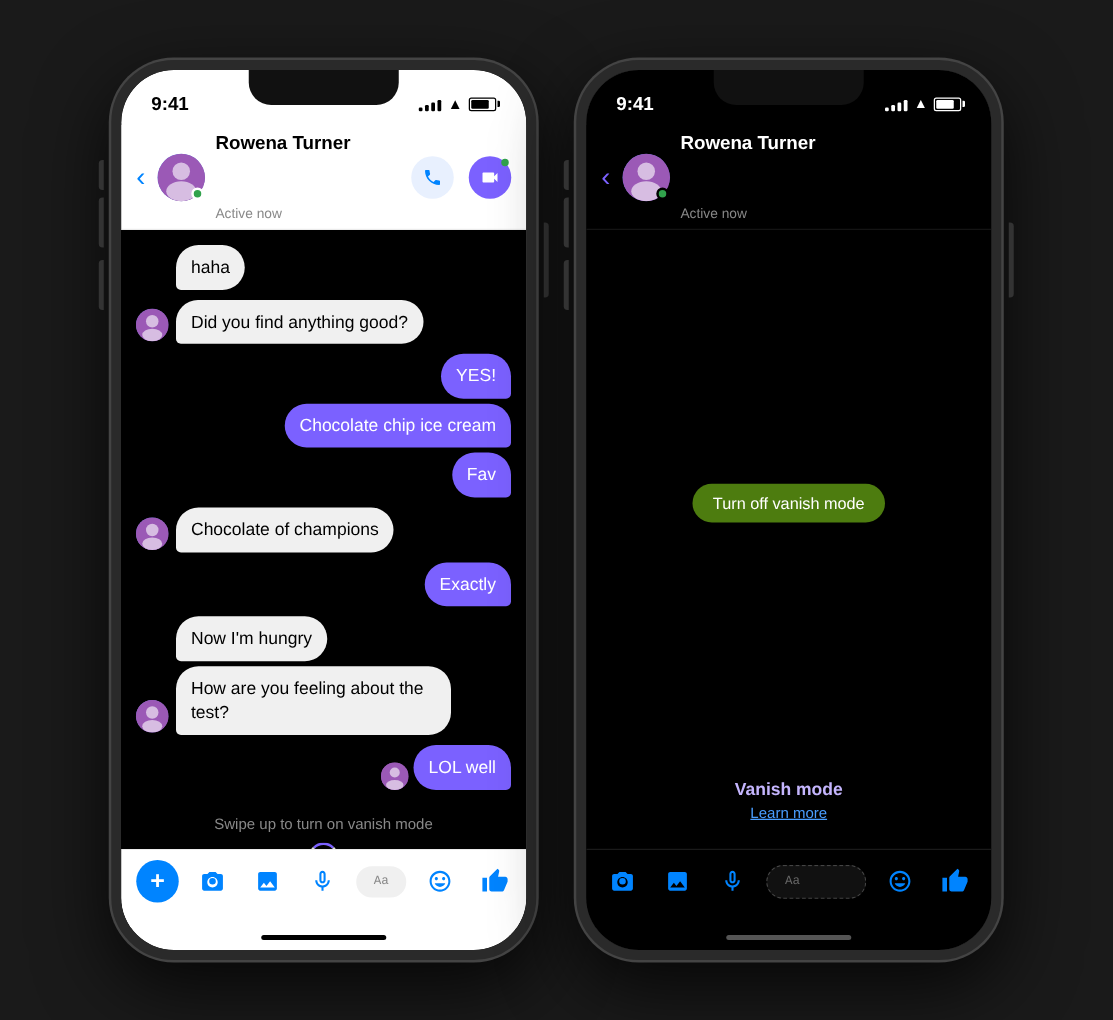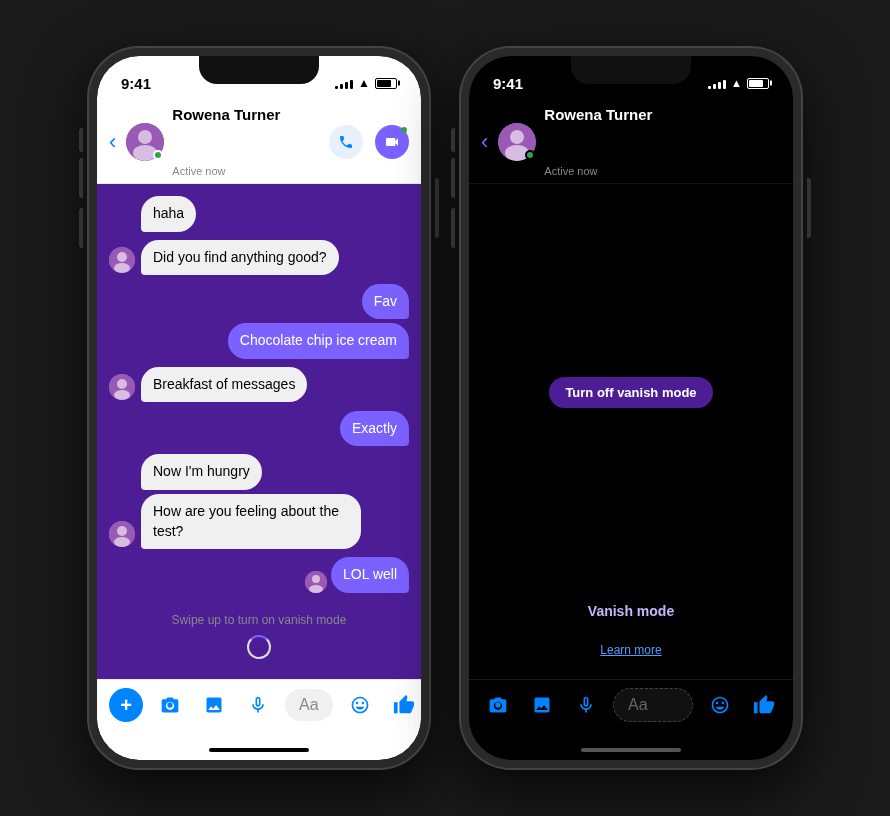--- a/index.html
+++ b/index.html
@@ -260,21 +260,21 @@
     
     .messages-area {
       flex: 1;
       overflow-y: auto;
       padding: 12px 12px;
       display: flex;
       flex-direction: column;
       gap: 4px;
     }
 
-    .light-phone .messages-area { background: #4c1d95; }
+    .light-phone .messages-area { background: #000000; }
     .dark-phone .messages-area { background: #000; }
 
     .message-row {
       display: flex;
       align-items: flex-end;
       gap: 6px;
     }
 
     .message-row.sent {
       flex-direction: row-reverse;
@@ -388,49 +388,50 @@
       color: #0084ff;
     }
 
     .dark-phone .toolbar-btn.icon-btn { color: #0084ff; }
 
     .message-input {
       flex: 1;
       background: #f0f0f0;
       border-radius: 20px;
       padding: 7px 14px;
-      font-size: 16px;
+      font-size: 10px;
       color: #888;
       border: none;
       outline: none;
+      font-family: Liberation Mono, monospace;
     }
 
     .dark-phone .message-input {
       background: #1a1a1a;
       border: 1.5px dashed #444;
       color: #888;
     }
 
     .toolbar-btn.thumb-blue {
       color: #0084ff;
       font-size: 22px;
     }
 
     
     .dark-phone .messages-area {
       justify-content: center;
     }
 
     .vanish-mode-pill {
-      background: #4c1d95;
+      background: #4d7c0f;
       color: #fff;
       padding: 8px 16px;
       border-radius: 20px;
       font-size: 13px;
-      font-weight: 700;
+      font-weight: 400;
       align-self: center;
       margin: 20px auto;
     }
 
     .vanish-info {
       display: flex;
       flex-direction: column;
       align-items: center;
       gap: 4px;
       padding: 10px;
@@ -446,21 +447,20 @@
     .vanish-info-desc {
       font-size: 12px;
       color: #888;
     }
 
     .vanish-info-link {
       font-size: 12px;
       color: #4a9eff;
       text-decoration: underline;
       cursor: pointer;
-      margin-top: 20px;
     }
 
     .dark-msg-spacer {
       flex: 1;
     }
 
     
     .side-button-right {
       position: absolute;
       right: -10px;
@@ -566,40 +566,43 @@
               <circle cx="13" cy="13" r="13" fill="#9b59b6"></circle>
               <circle cx="13" cy="10" r="5" fill="#d7bde2"></circle>
               <ellipse cx="13" cy="21" rx="8" ry="5" fill="#d7bde2"></ellipse>
             </svg>
           </div>
           <div class="bubble received-bubble">Did you find anything good?</div>
         </div>
 
         <div class="spacer-row"></div>
 
+        <div class="message-row sent">
+          <div class="bubble sent-bubble">YES!</div>
+        </div>
+
+        <div class="message-row sent">
+          <div class="bubble sent-bubble">Chocolate chip ice cream</div>
+        </div>
 
         <div class="message-row sent">
           <div class="bubble sent-bubble">Fav</div>
-        </div>
-
-        <div class="message-row sent">
-          <div class="bubble sent-bubble">Chocolate chip ice cream</div>
         </div>
 
         <div class="spacer-row"></div>
 
         <div class="message-row received">
           <div class="msg-avatar">
             <svg viewBox="0 0 26 26" width="26" height="26">
               <circle cx="13" cy="13" r="13" fill="#9b59b6"></circle>
               <circle cx="13" cy="10" r="5" fill="#d7bde2"></circle>
               <ellipse cx="13" cy="21" rx="8" ry="5" fill="#d7bde2"></ellipse>
             </svg>
           </div>
-          <div class="bubble received-bubble">Breakfast of messages</div>
+          <div class="bubble received-bubble">Chocolate of champions</div>
         </div>
 
         <div class="spacer-row"></div>
 
         <div class="message-row sent">
           <div class="bubble sent-bubble">Exactly</div>
         </div>
 
         <div class="spacer-row"></div>
 

